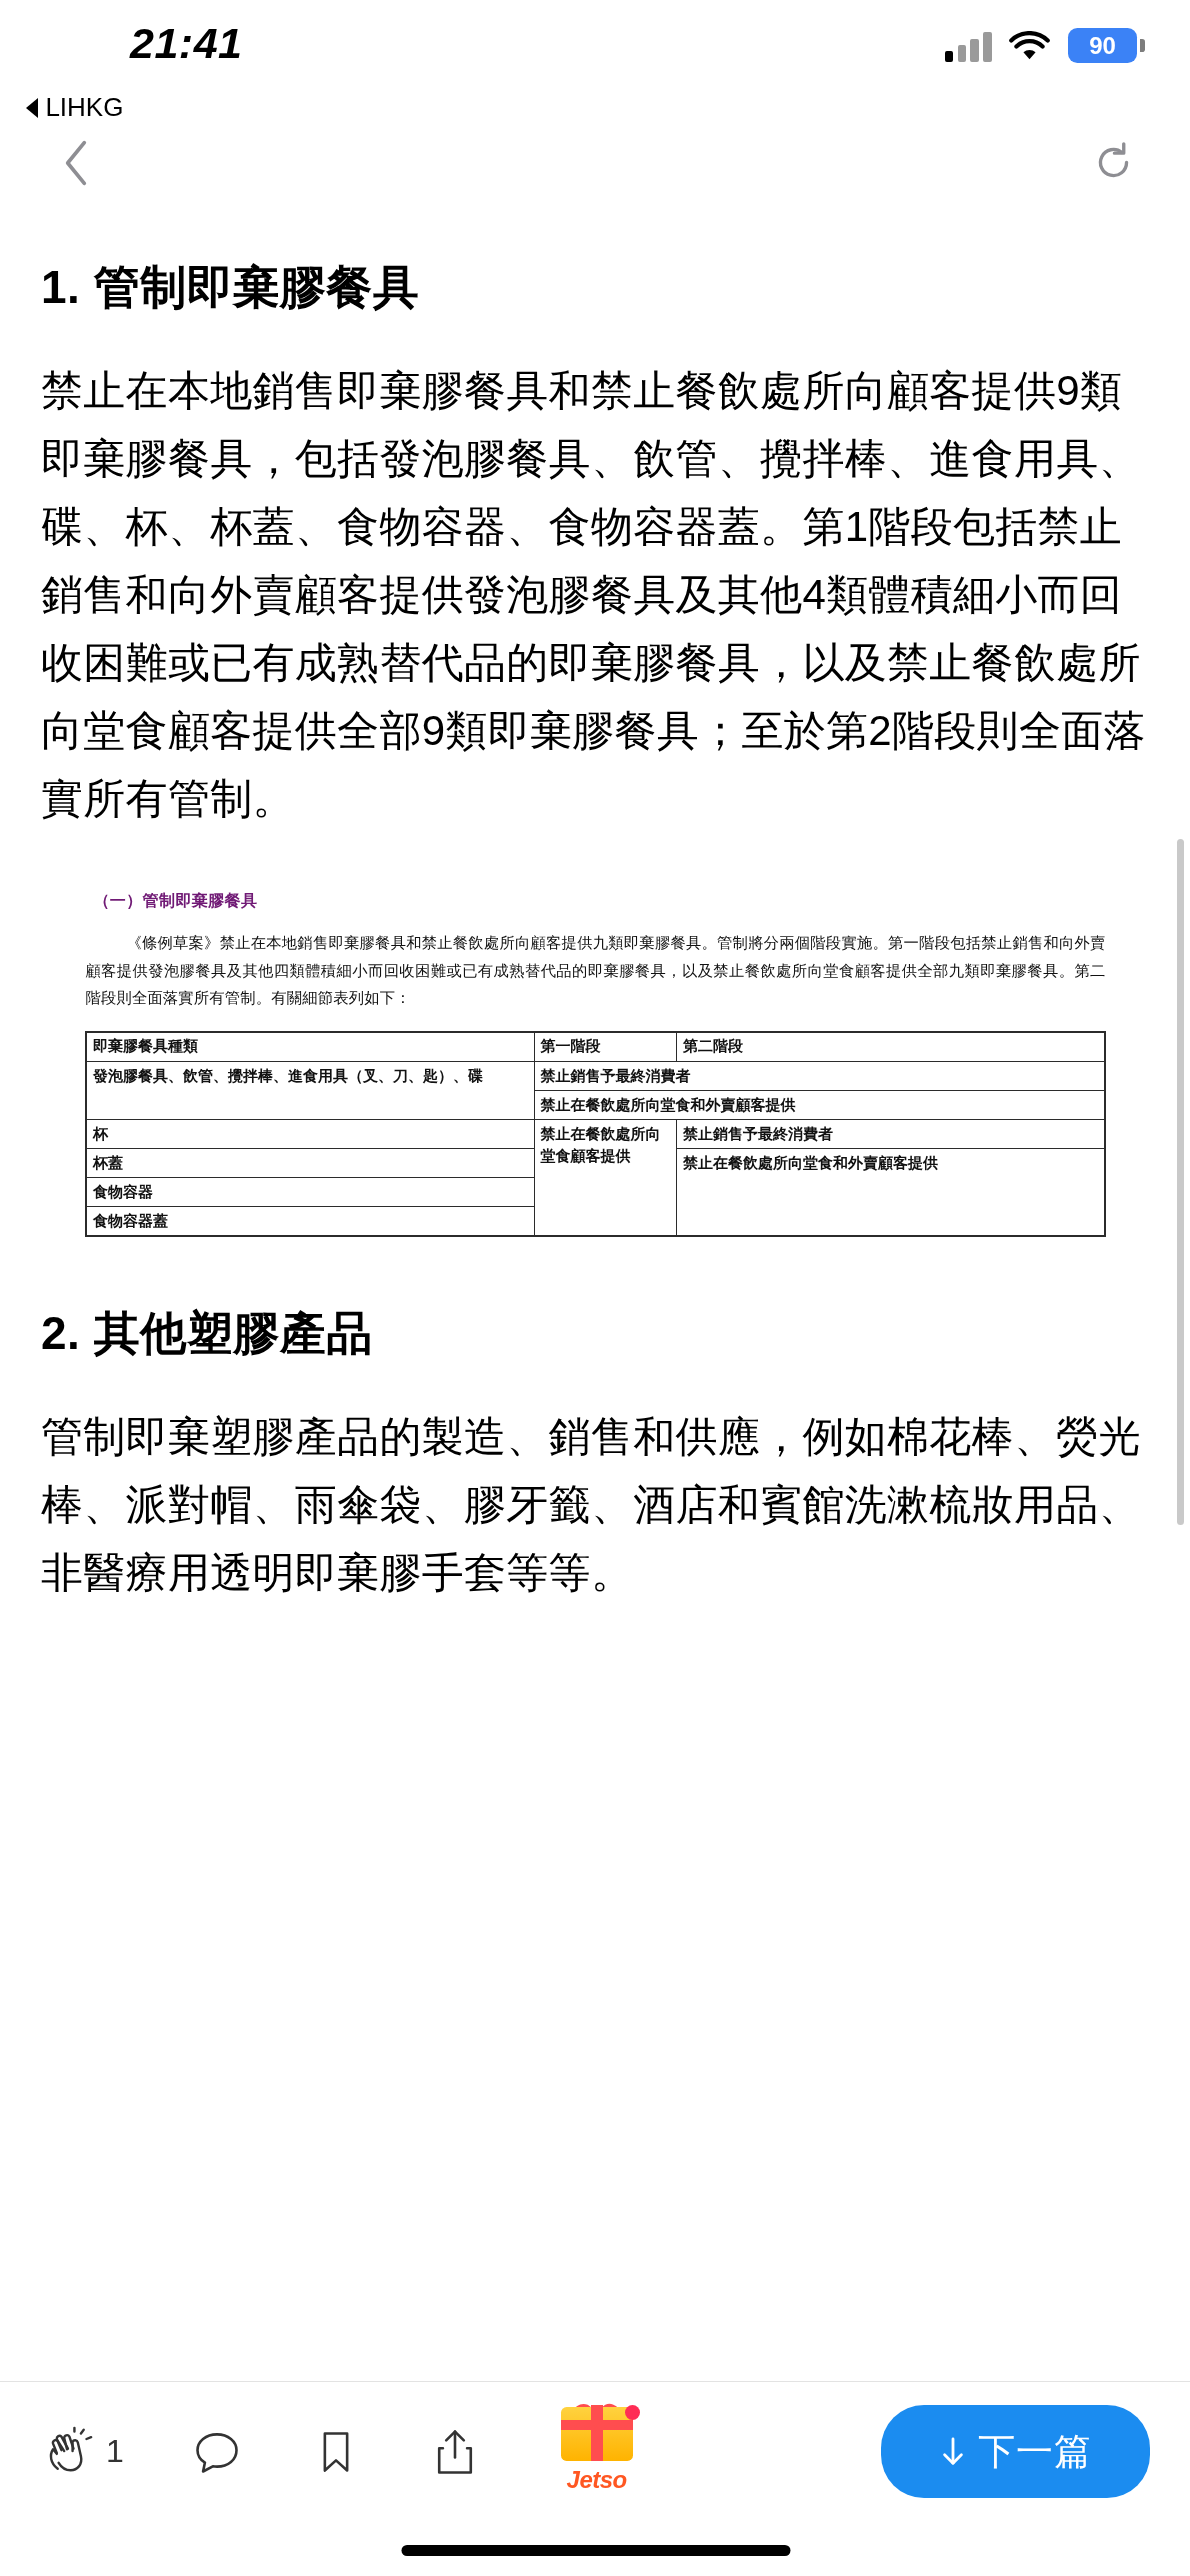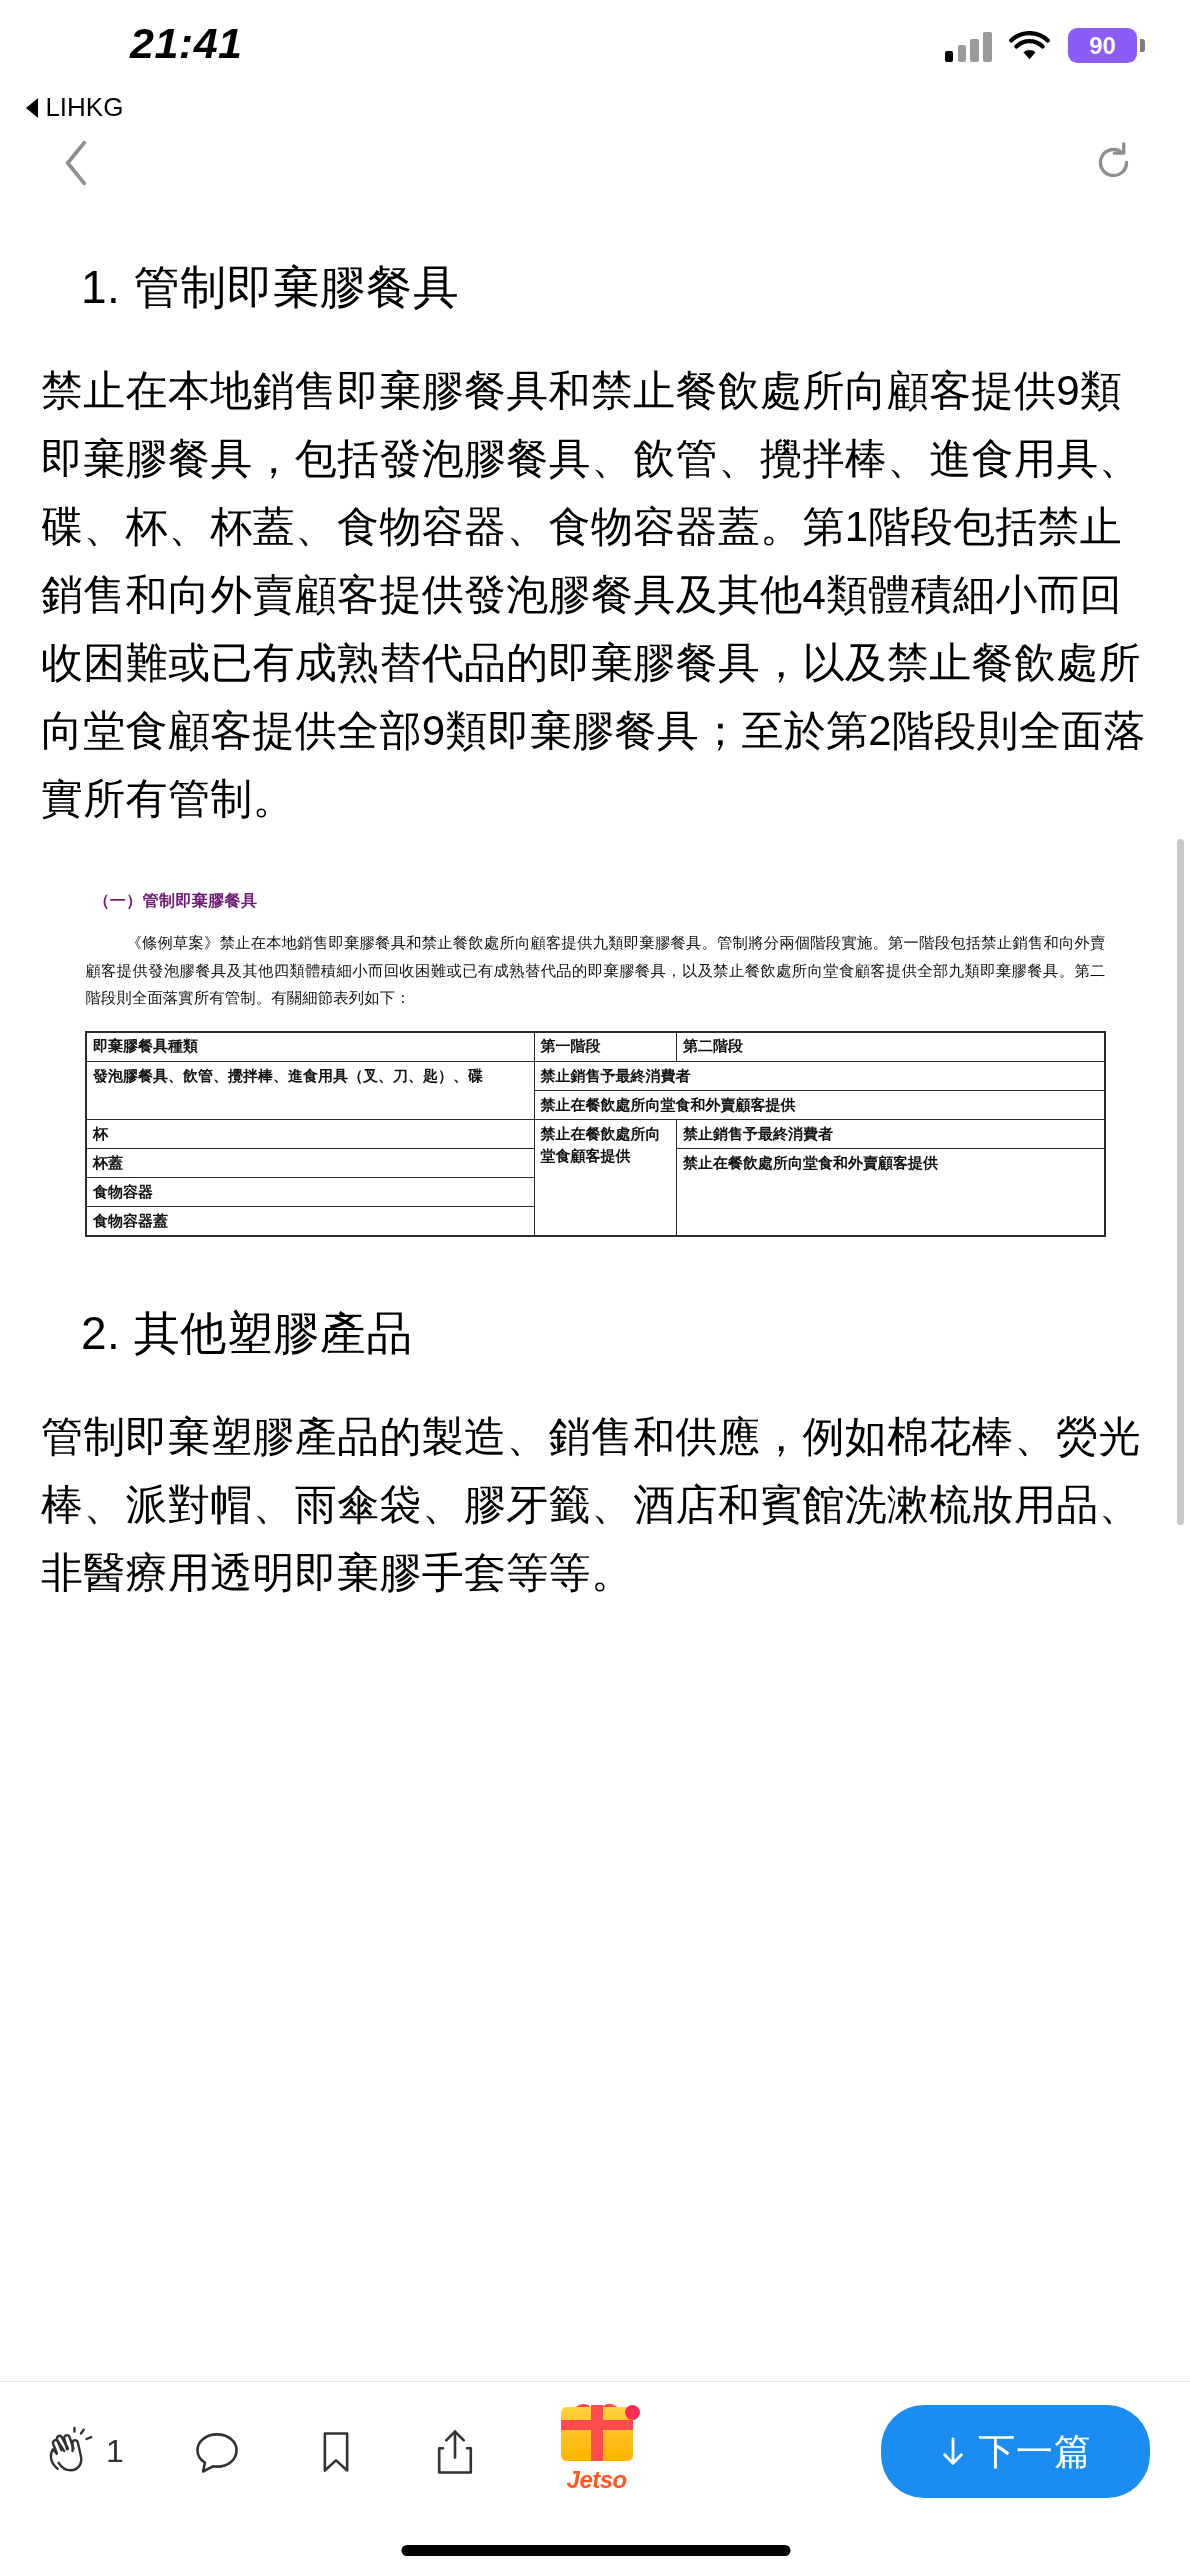--- a/index.html
+++ b/index.html
@@ -57,21 +57,21 @@
   .signal i { display: block; width: 8.3px; background: #9a9a9a; border-radius: 1.9px; }
   .signal i:nth-child(1) { height: 10.2px; background: #000; }
   .signal i:nth-child(2) { height: 16.7px; background: #9a9a9a; }
   .signal i:nth-child(3) { height: 23px; background: #9a9a9a; }
   .signal i:nth-child(4) { height: 30px; background: #9a9a9a; }
   .wifi { width: 43px; height: 32px; position: relative; }
   .wifi svg { position: absolute; left: 0; top: 1.9px; }
   .battery {
     width: 69px; height: 35px;
     border-radius: 9.3px;
-    background: #8b5cf6;
+    background: #3b82f6;
     color: #fff;
     font-size: 24px;
     font-weight: 700;
     display: flex; align-items: center; justify-content: center;
     position: relative;
   }
   .battery::after {
     content: "";
     position: absolute;
     right: -8.3px; top: 11px;
@@ -107,27 +107,26 @@
   .content {
     position: absolute;
     left: 0; top: 213px;
     width: 1191px;
     height: 2168px;
     padding: 0 41px;
     overflow: hidden;
   }
   h2.section-title {
     font-size: 46px;
-    font-weight: 400;
+    font-weight: 700;
     color: #000;
     line-height: 1.35;
     margin-top: 43px;
     margin-bottom: 39px;
     letter-spacing: 0.5px;
-    margin-left: 40px;
   }
   p.body-text {
     font-size: 42px;
     line-height: 1.62;
     color: #000;
     letter-spacing: 0.3px;
     margin-bottom: 32px;
   }
 
   

